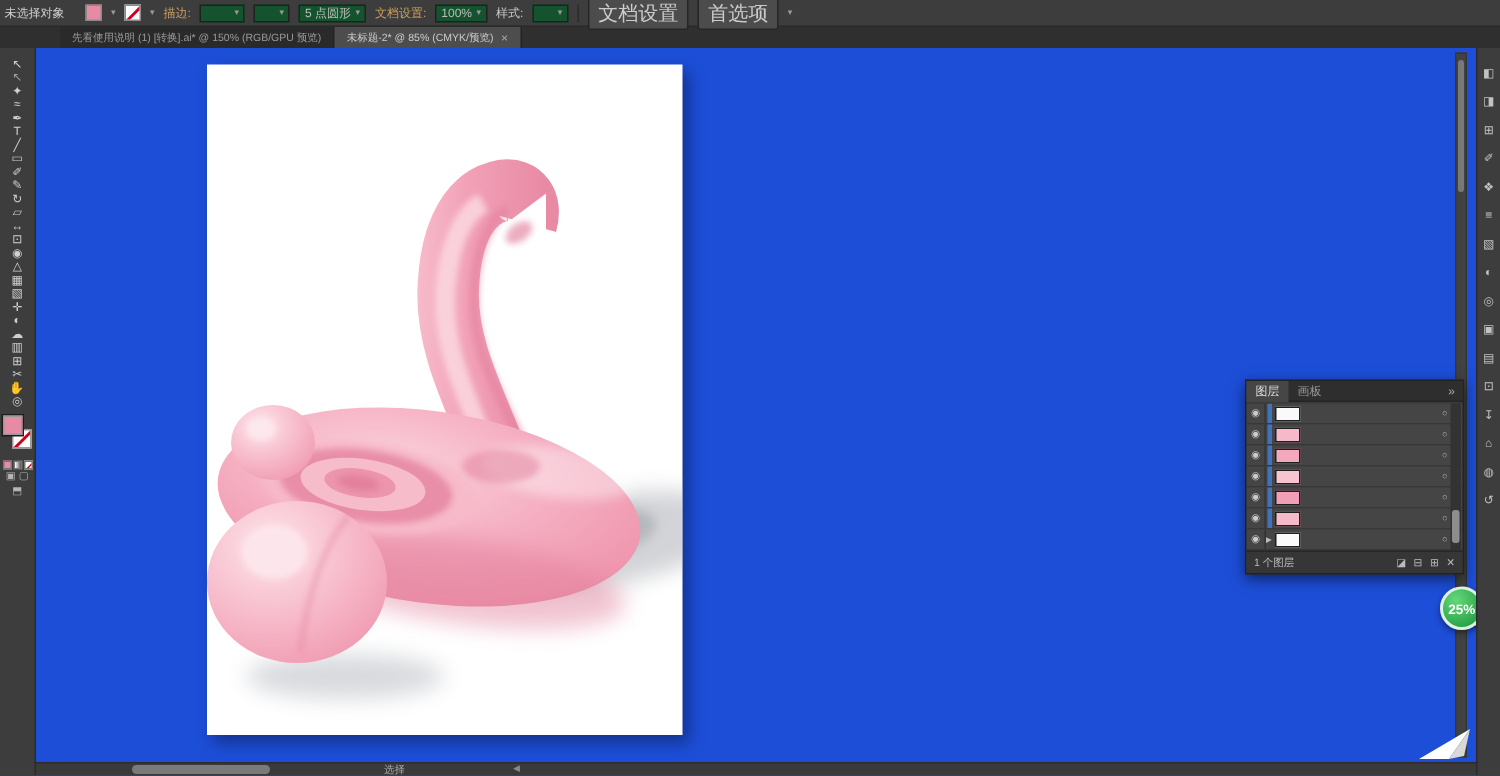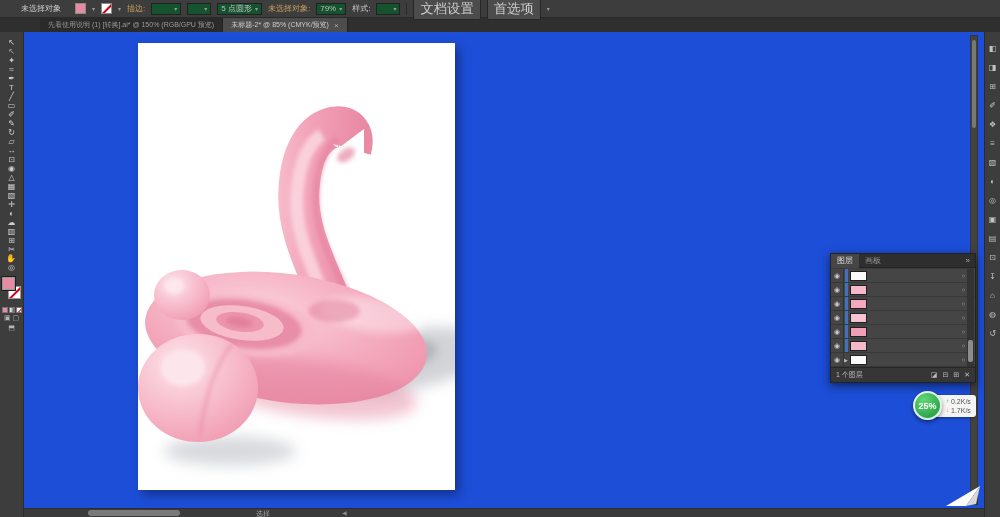--- a/index.html
+++ b/index.html
@@ -2,21 +2,21 @@
 <html><head>
 <meta charset="utf-8">
 <style>
   * { margin:0; padding:0; box-sizing:border-box; }
   html,body { width:1000px; height:517px; overflow:hidden; background:#3f3f3f;
     font-family:"Liberation Sans","DejaVu Sans",sans-serif; }
   .app { position:relative; width:1000px; height:517px; background:#3f3f3f; }
 
   
   .control-bar { position:absolute; left:0; top:0; right:0; height:18px; background:#3d3d3d;
-    border-bottom:1px solid #292929; display:flex; align-items:center; gap:6px; padding:0 21px;
+    border-bottom:1px solid #292929; display:flex; align-items:center; gap:6px; padding:0 3px;
     font-size:8px; color:#c8c8c8; z-index:20; }
   .cb-status { margin-right:8px; color:#cfcfcf; }
   .cb-swatch { width:11px; height:11px; border:1px solid #8a8a8a; position:relative; display:inline-block; }
   .cb-fill { background:#e78aa4; }
   .cb-stroke { background:#ffffff; overflow:hidden; }
   .cb-stroke:after { content:""; position:absolute; left:-2px; top:4px; width:15px; height:2px;
     background:#d0021b; transform:rotate(-45deg); }
   .cb-arrow { font-size:6px; color:#9a9a9a; }
   .cb-label-gold { color:#c9a05e; }
   .cb-dd { display:inline-flex; align-items:center; gap:3px; background:#14532d; border:1px solid #212121;
@@ -104,21 +104,21 @@
     border-top:1px solid #272727; display:flex; align-items:center; gap:5px; padding:0 5px;
     font-size:7px; color:#bbbbbb; }
   .lp-count { margin-right:auto; }
   .lp-ficon { font-size:7px; color:#bbbbbb; }
 
   
   .speed-badge { position:absolute; left:889px; top:359px; display:flex; align-items:center; z-index:40; }
   .badge-circle { width:29px; height:29px; border-radius:50%;
     background:radial-gradient(circle at 35% 28%, #63d877, #18923c);
     border:2px solid #dff1e2; box-shadow:0 2px 4px rgba(0,0,0,0.45);
-    color:#ffffff; font-size:9px; font-weight:bold; display:flex; align-items:center; justify-content:center; z-index:2; }
+    color:#ffffff; font-size:9px; font-weight:bold; display:flex; align-items:center; justify-content:center; z-index:2;margin-left:47px; }
   .badge-pill { background:#f4f4f4; border-radius:3px; margin-left:-8px; padding:2px 5px 2px 12px;
     box-shadow:0 1px 3px rgba(0,0,0,0.4); font-size:7px; color:#555555; line-height:9px; }
   .badge-row { display:flex; align-items:center; gap:2px; }
   .badge-arrow-up { color:#2aa84e; font-size:6px; }
   .badge-arrow-down { color:#e0862e; font-size:6px; }
 
   .corner-mark { position:absolute; right:4px; bottom:11px; width:34px; height:24px; z-index:8; }
 </style>
 </head>
 <body>
@@ -135,23 +135,23 @@
     <span class="cb-dd w-weight">
       <span class="cb-arrow">▾</span>
     </span>
     <span class="cb-dd w-profile">
       <span class="cb-arrow">▾</span>
     </span>
     <span class="cb-dd">
       <span>5 点圆形</span>
       <span class="cb-arrow">▾</span>
     </span>
-    <span class="cb-label-gold">未选择对象:</span>
+    <span class="cb-label-gold">文档设置:</span>
     <span class="cb-dd">
-      <span>79%</span>
+      <span>100%</span>
       <span class="cb-arrow">▾</span>
     </span>
     <span>样式:</span>
     <span class="cb-dd w-profile">
       <span class="cb-arrow">▾</span>
     </span>
     <span class="cb-sep"></span>
     <button class="cb-btn">文档设置</button>
     <button class="cb-btn">首选项</button>
     <span class="cb-arrow">▾</span>

